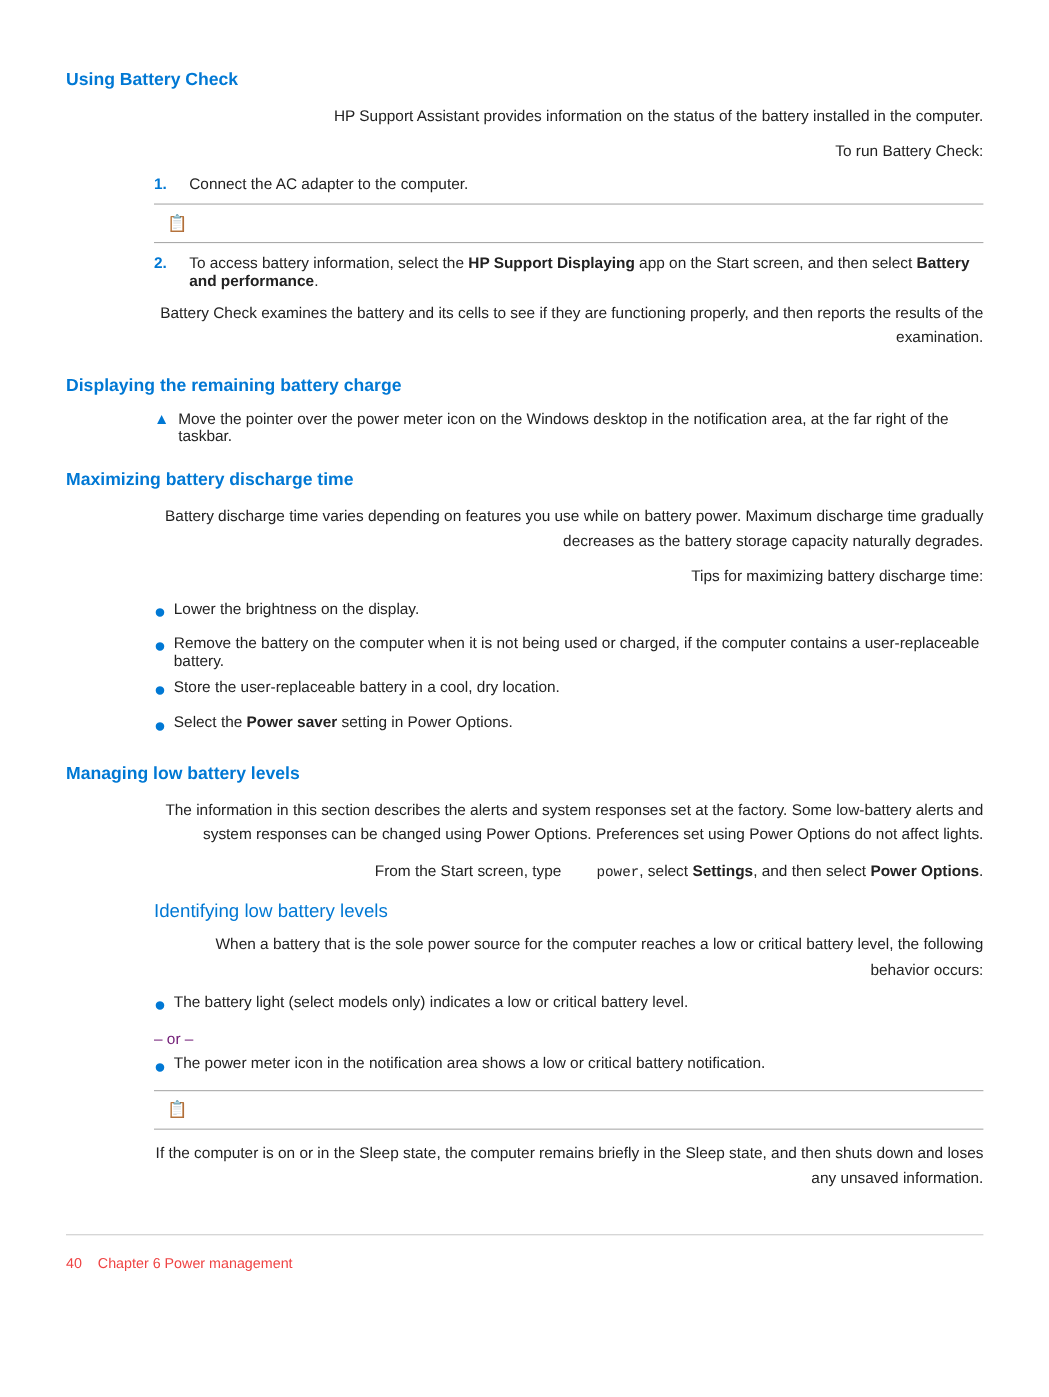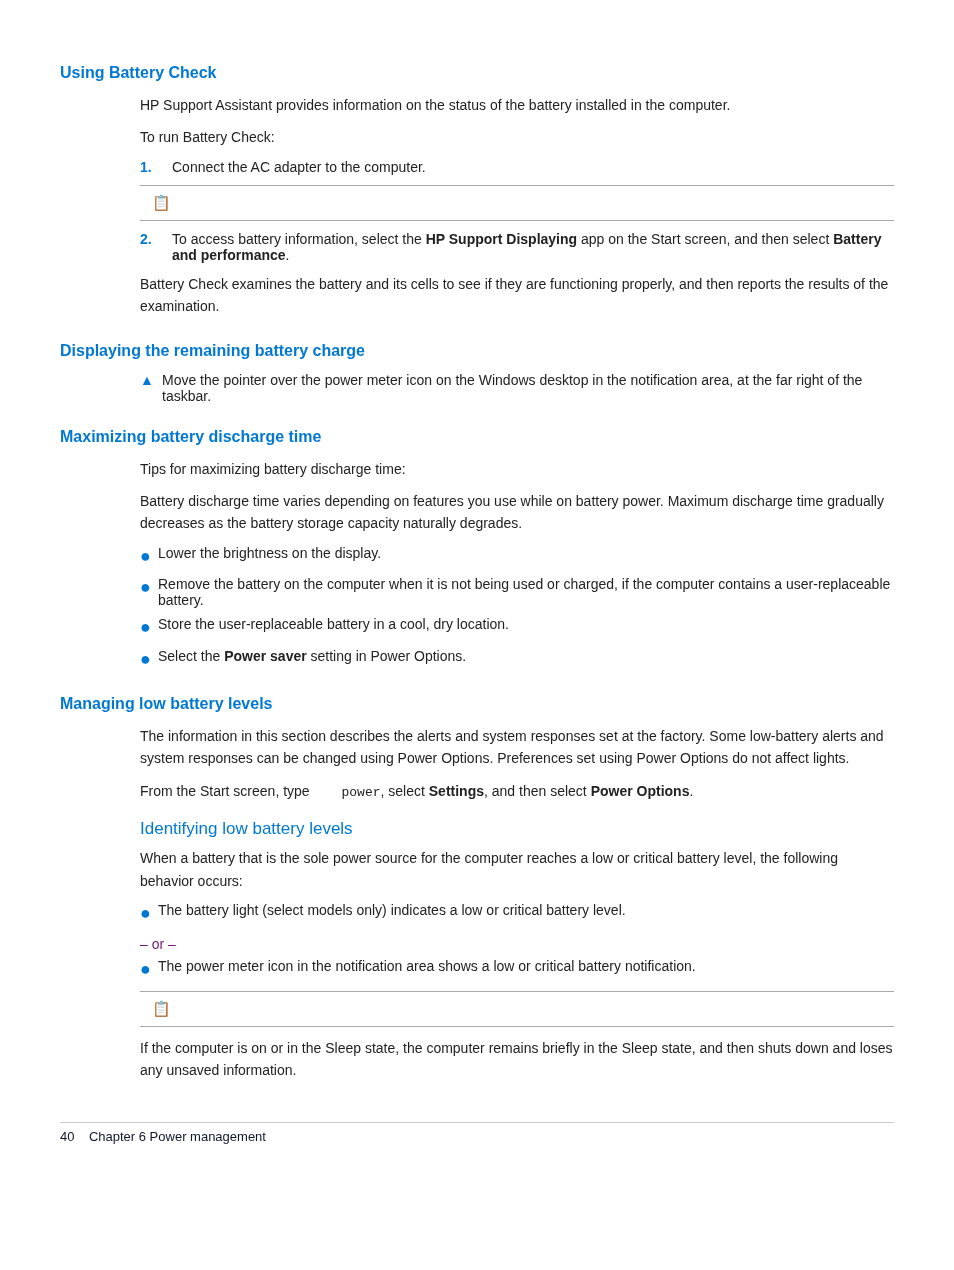--- a/index.html
+++ b/index.html
@@ -21,20 +21,21 @@
     }
     .sub-heading {
       color: #0078d4;
       font-size: 17px;
       font-weight: normal;
       margin-bottom: 8px;
       margin-top: 16px;
     }
     .indent {
       margin-left: 80px;
+      text-align: right;
     }
     p {
       line-height: 1.6;
       margin-bottom: 10px;
     }
     .ordered-list {
       margin-left: 80px;
       margin-bottom: 10px;
     }
     .ordered-item {
@@ -98,23 +99,23 @@
       font-size: 14px;
     }
     .or-line {
       margin: 6px 0 6px 80px;
       font-style: normal;
       color: #701a75;
     }
     .footer {
       margin-top: 40px;
       border-top: 1px solid #cccccc;
-      padding-top: 6px;
+      padding-top: 18px;
       font-size: 13px;
-      color: #0f172a;
+      color: #ef4444;
     }
   </style>
 </head>
 <body>
 
 <h2 class="section-heading">Using Battery Check</h2>
 
 <div class="indent">
   <p>HP Support Assistant provides information on the status of the battery installed in the computer.</p>
   <p>To run Battery Check:</p>
@@ -147,22 +148,22 @@
 <div class="bullet-list">
   <div class="bullet-item">
     <span class="triangle-bullet">▲</span>
     <span>Move the pointer over the power meter icon on the Windows desktop in the notification area, at the far right of the taskbar.</span>
   </div>
 </div>
 
 <h2 class="section-heading">Maximizing battery discharge time</h2>
 
 <div class="indent">
+  <p>Battery discharge time varies depending on features you use while on battery power. Maximum discharge time gradually decreases as the battery storage capacity naturally degrades.</p>
   <p>Tips for maximizing battery discharge time:</p>
-  <p>Battery discharge time varies depending on features you use while on battery power. Maximum discharge time gradually decreases as the battery storage capacity naturally degrades.</p>
 </div>
 
 <div class="bullet-list">
   <div class="bullet-item">
     <span class="bullet-dot">●</span>
     <span>Lower the brightness on the display.</span>
   </div>
   <div class="bullet-item">
     <span class="bullet-dot">●</span>
     <span>Remove the battery on the computer when it is not being used or charged, if the computer contains a user-replaceable battery.</span>

